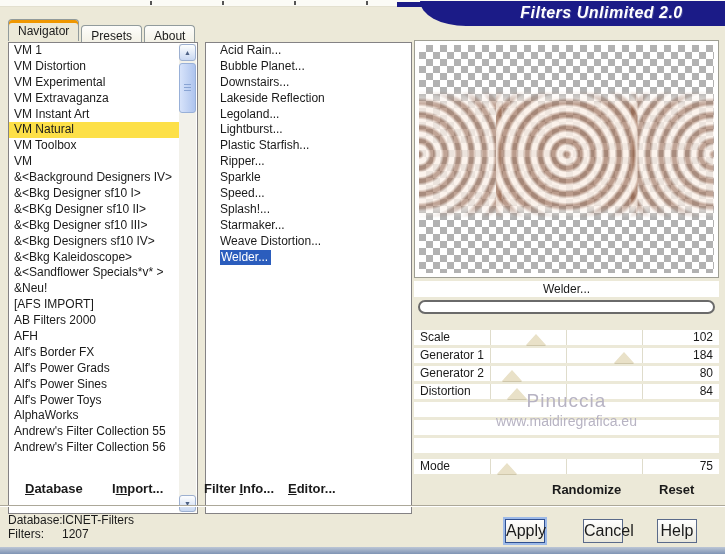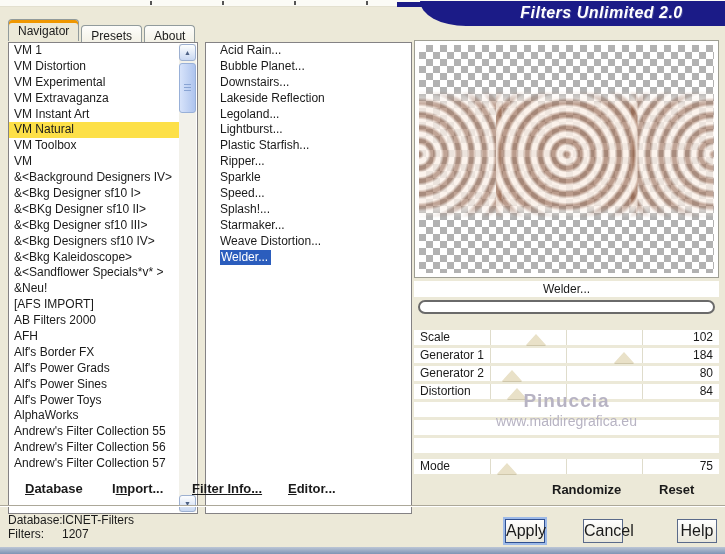--- a/index.html
+++ b/index.html
@@ -77,43 +77,43 @@
   .slider-row .ticks { position:absolute; inset:0;
         background-image:linear-gradient(#dfdccb,#dfdccb),linear-gradient(#dfdccb,#dfdccb),linear-gradient(#dfdccb,#dfdccb);
         background-size:1px 100%; background-repeat:no-repeat; background-position:25% 0,50% 0,75% 0; }
   .slider-row .lbl { position:absolute; left:6px; top:0; }
   .slider-row .val { position:absolute; right:6px; top:0; }
   .slider-thumb { position:absolute; bottom:0; width:0; height:0; transform:translateX(-50%);
         border-left:10px solid transparent; border-right:10px solid transparent; border-bottom:11px solid #e9e1c8;
         filter:drop-shadow(0 1px 0 #cfc7ab); }
 
   .watermark { position:absolute; left:414px; top:390px; width:305px; text-align:center; color:#b7b3c3; pointer-events:none; }
-  .watermark .wm1 { font-size:19px; font-weight:bold; letter-spacing:1px; }
+  .watermark .wm1 { font-size:19px; font-weight:normal; letter-spacing:1px; }
   .watermark .wm2 { font-size:14px; margin-top:1px; }
 
   .panel-btn { position:absolute; top:482px; font-weight:bold; font-size:13px; cursor:default; }
   #randomize-btn { left:552px; } #reset-btn { left:659px; }
 
   
   .menu-row { position:absolute; left:0; top:478px; width:412px; height:26px; }
   .menu-item { position:absolute; top:3px; font-weight:bold; font-size:13px; cursor:default; }
   .menu-item:nth-child(1){ left:25px; } .menu-item:nth-child(2){ left:112px;text-align:center; }
-  .menu-item:nth-child(3){ left:192px;text-decoration:underline; } .menu-item:nth-child(4){ left:288px; }
+  .menu-item:nth-child(3){ left:204px; } .menu-item:nth-child(4){ left:288px; }
 
   .separator { position:absolute; left:0; top:505px; width:100%; height:2px;
         border-top:1px solid #aca899; border-bottom:1px solid #fff; }
 
   .status-label { position:absolute; left:8px; } .status-value { position:absolute; left:62px; }
   #db-label,#db-value { top:513px; } #flt-label,#flt-value { top:527px; }
 
   .xp-btn { position:absolute; top:519px; width:40px; height:24px; border:1px solid #5a6a8a; border-radius:0;
         background:linear-gradient(#ffffff,#e9e7db); font-family:"Liberation Sans",sans-serif; font-size:16px;
         text-align:center; line-height:22px; cursor:default; }
   #apply-btn { left:505px; border-color:#2f4f8f; box-shadow:0 0 0 2px #9cb9e8; }
-  #cancel-btn { left:583px; } #help-btn { left:677px; }
+  #cancel-btn { left:583px; } #help-btn { left:657px; }
 
   .bottom-strip { position:absolute; left:0; top:547px; width:100%; height:7px;
         background:linear-gradient(#bcc6d6,#7f94b4); }
 </style>
 </head>
 <body>
 
 <div class="ruler">
     <div class="ticks"></div>
   </div>
@@ -146,21 +146,20 @@
       <div class="list-item">[AFS IMPORT]</div>
       <div class="list-item">AB Filters 2000</div>
       <div class="list-item">AFH</div>
       <div class="list-item">Alf's Border FX</div>
       <div class="list-item">Alf's Power Grads</div>
       <div class="list-item">Alf's Power Sines</div>
       <div class="list-item">Alf's Power Toys</div>
       <div class="list-item">AlphaWorks</div>
       <div class="list-item">Andrew's Filter Collection 55</div>
       <div class="list-item">Andrew's Filter Collection 56</div>
-      <div class="list-item">Andrew's Filter Collection 57</div>
     </div>
   <div class="vscroll">
     <div class="scroll-btn up">▲</div>
     <div class="scroll-thumb">
         <i></i>
       </div>
     <div class="scroll-btn down">▼</div>
   </div>
 </div>
 

